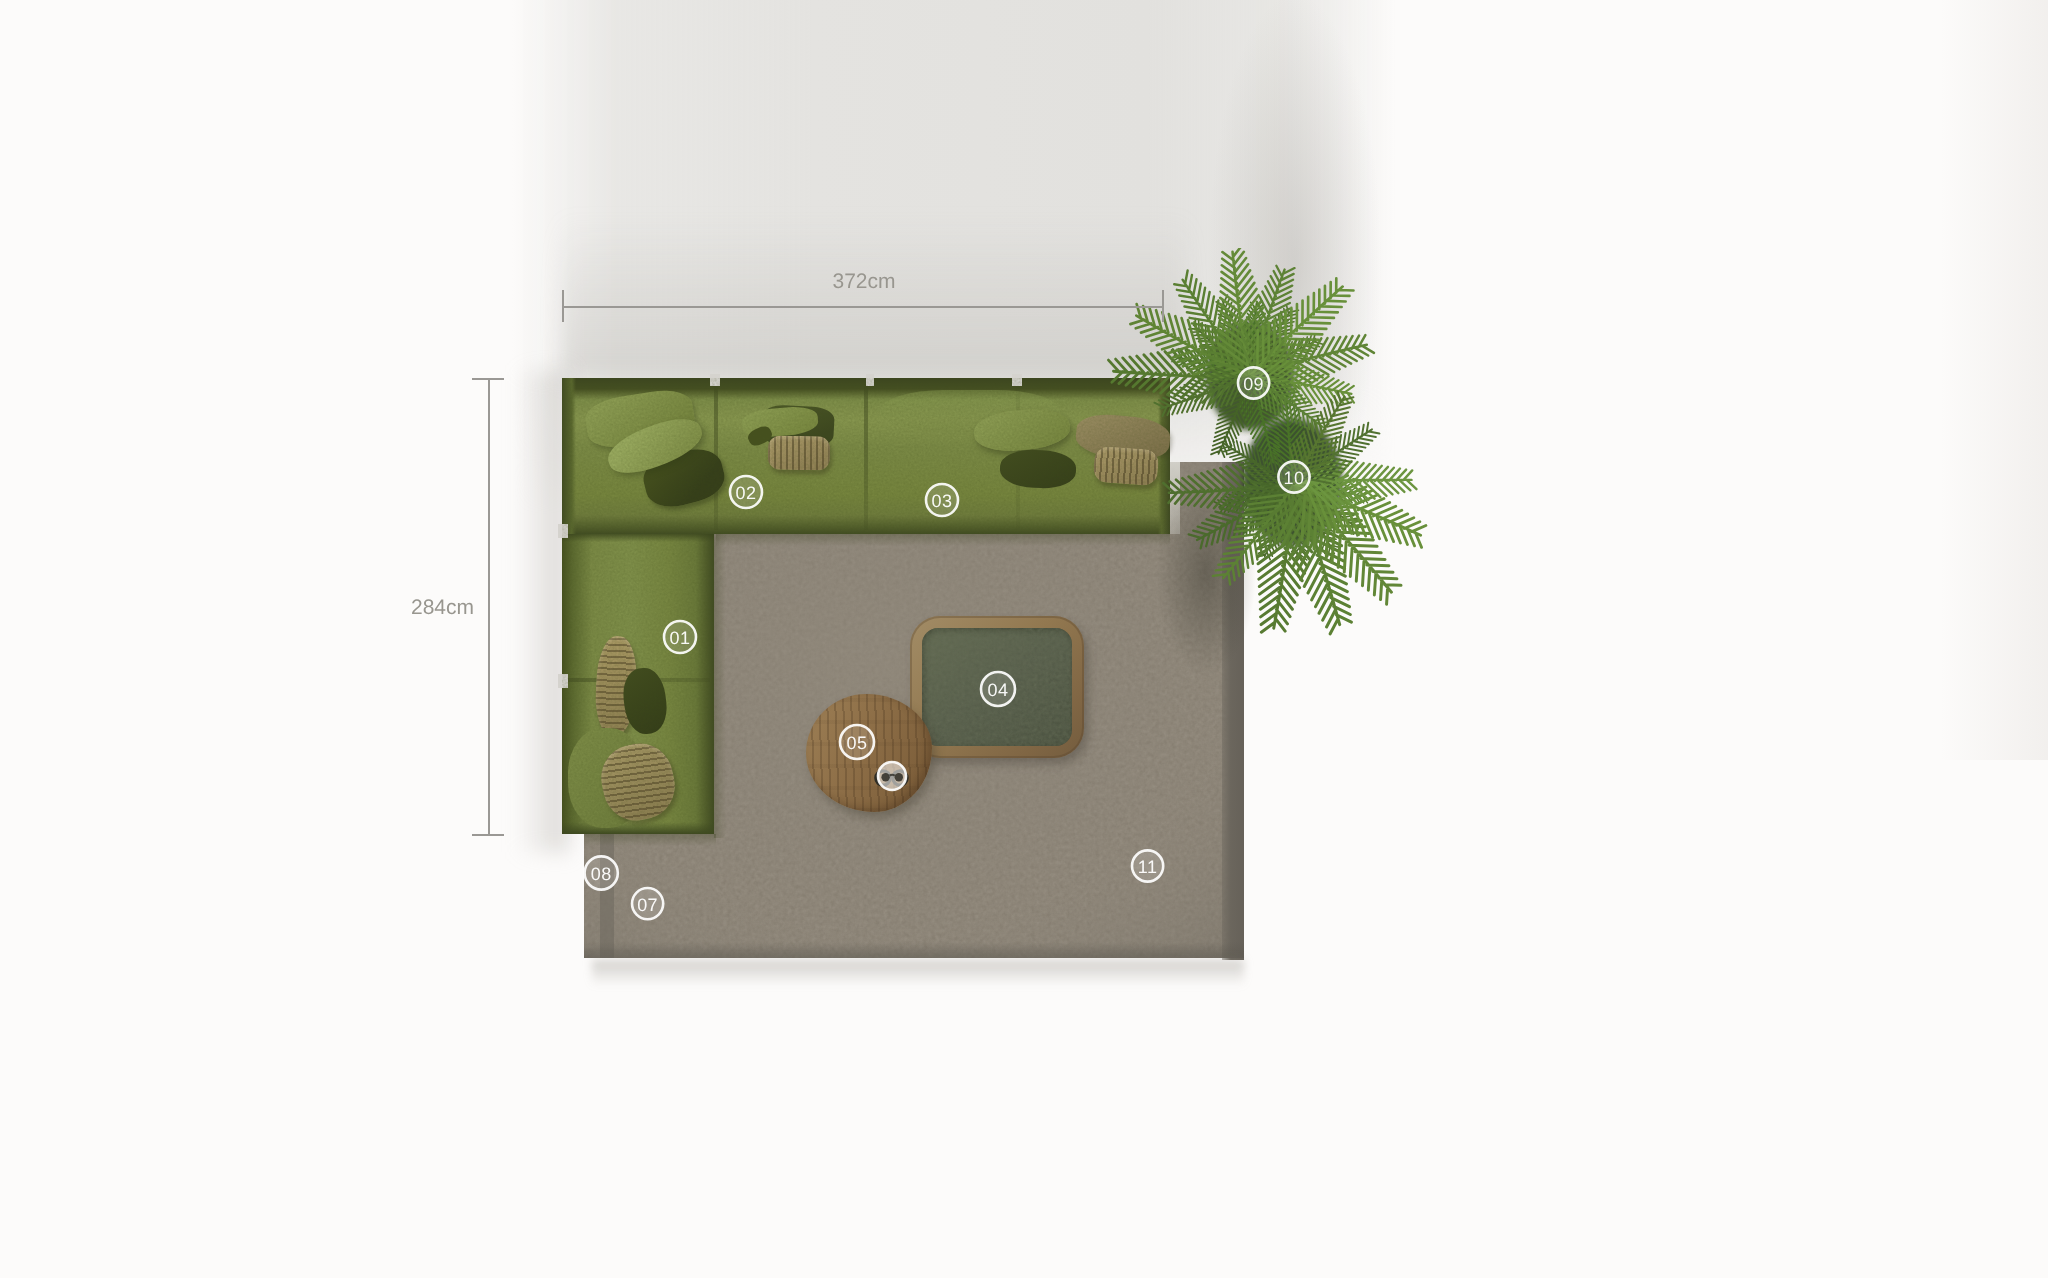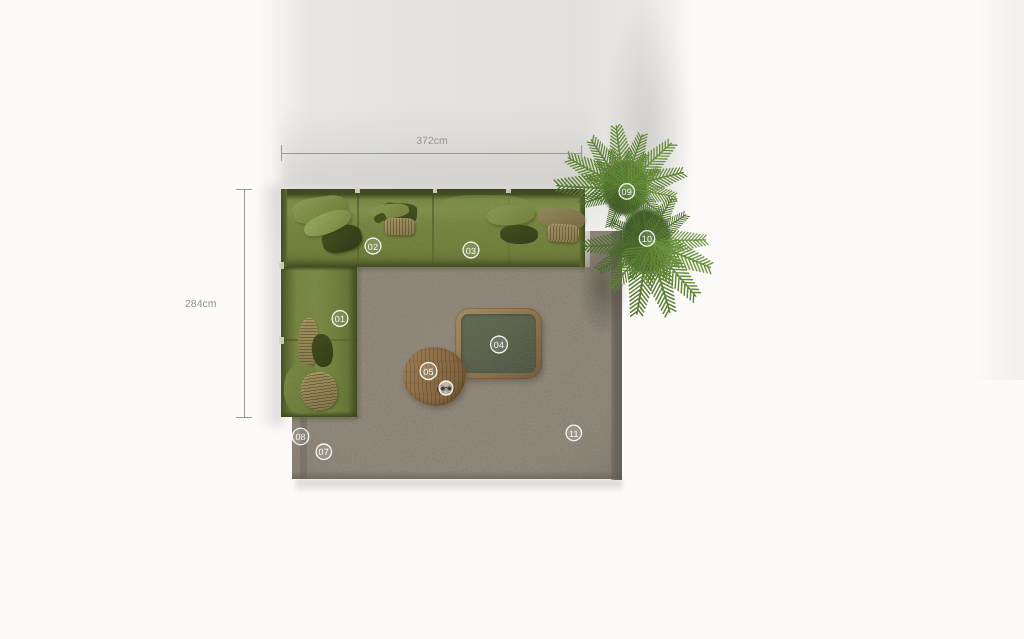--- a/index.html
+++ b/index.html
@@ -218,21 +218,21 @@
     <use href="#fr" transform="translate(98,118) rotate(-150) scale(0.72)" stroke="#47662a"></use>
   </svg>
 
   <div class="dim" style="left:281px;top:153px;width:300px;height:1px;"></div>
   <div class="dim" style="left:281px;top:145px;width:1px;height:16px;"></div>
   <div class="dim" style="left:581px;top:145px;width:1px;height:16px;"></div>
   <div class="dimtxt" style="left:406px;top:136px;width:52px;text-align:center;">372cm</div>
   <div class="dim" style="left:244px;top:189px;width:1px;height:229px;"></div>
   <div class="dim" style="left:236px;top:189px;width:16px;height:1px;"></div>
   <div class="dim" style="left:236px;top:417px;width:16px;height:1px;"></div>
-  <div class="dimtxt" style="left:185px;top:299px;width:52px;">284cm</div>
+  <div class="dimtxt" style="left:185px;top:299px;width:52px;text-align:right;">284cm</div>
 
   <svg style="left:0;top:0;filter:blur(0.25px);" width="1024" height="639" viewBox="0 0 1024 639" font-family="Liberation Sans, sans-serif">
     <circle cx="340" cy="318.5" r="8.0" fill="rgba(255,255,255,0.13)" stroke="rgba(255,255,255,0.92)" stroke-width="1.3"></circle>
     <text x="340" y="319.0" font-size="9" fill="rgba(255,255,255,0.95)" text-anchor="middle" dominant-baseline="central" letter-spacing="0.2">01</text>
     <circle cx="373" cy="246" r="8.0" fill="rgba(255,255,255,0.13)" stroke="rgba(255,255,255,0.92)" stroke-width="1.3"></circle>
     <text x="373" y="246.5" font-size="9" fill="rgba(255,255,255,0.95)" text-anchor="middle" dominant-baseline="central" letter-spacing="0.2">02</text>
     <circle cx="471" cy="250" r="8.0" fill="rgba(255,255,255,0.13)" stroke="rgba(255,255,255,0.92)" stroke-width="1.3"></circle>
     <text x="471" y="250.5" font-size="9" fill="rgba(255,255,255,0.95)" text-anchor="middle" dominant-baseline="central" letter-spacing="0.2">03</text>
     <circle cx="499" cy="344.5" r="8.5" fill="rgba(255,255,255,0.13)" stroke="rgba(255,255,255,0.92)" stroke-width="1.3"></circle>
     <text x="499" y="345.0" font-size="9" fill="rgba(255,255,255,0.95)" text-anchor="middle" dominant-baseline="central" letter-spacing="0.2">04</text>

